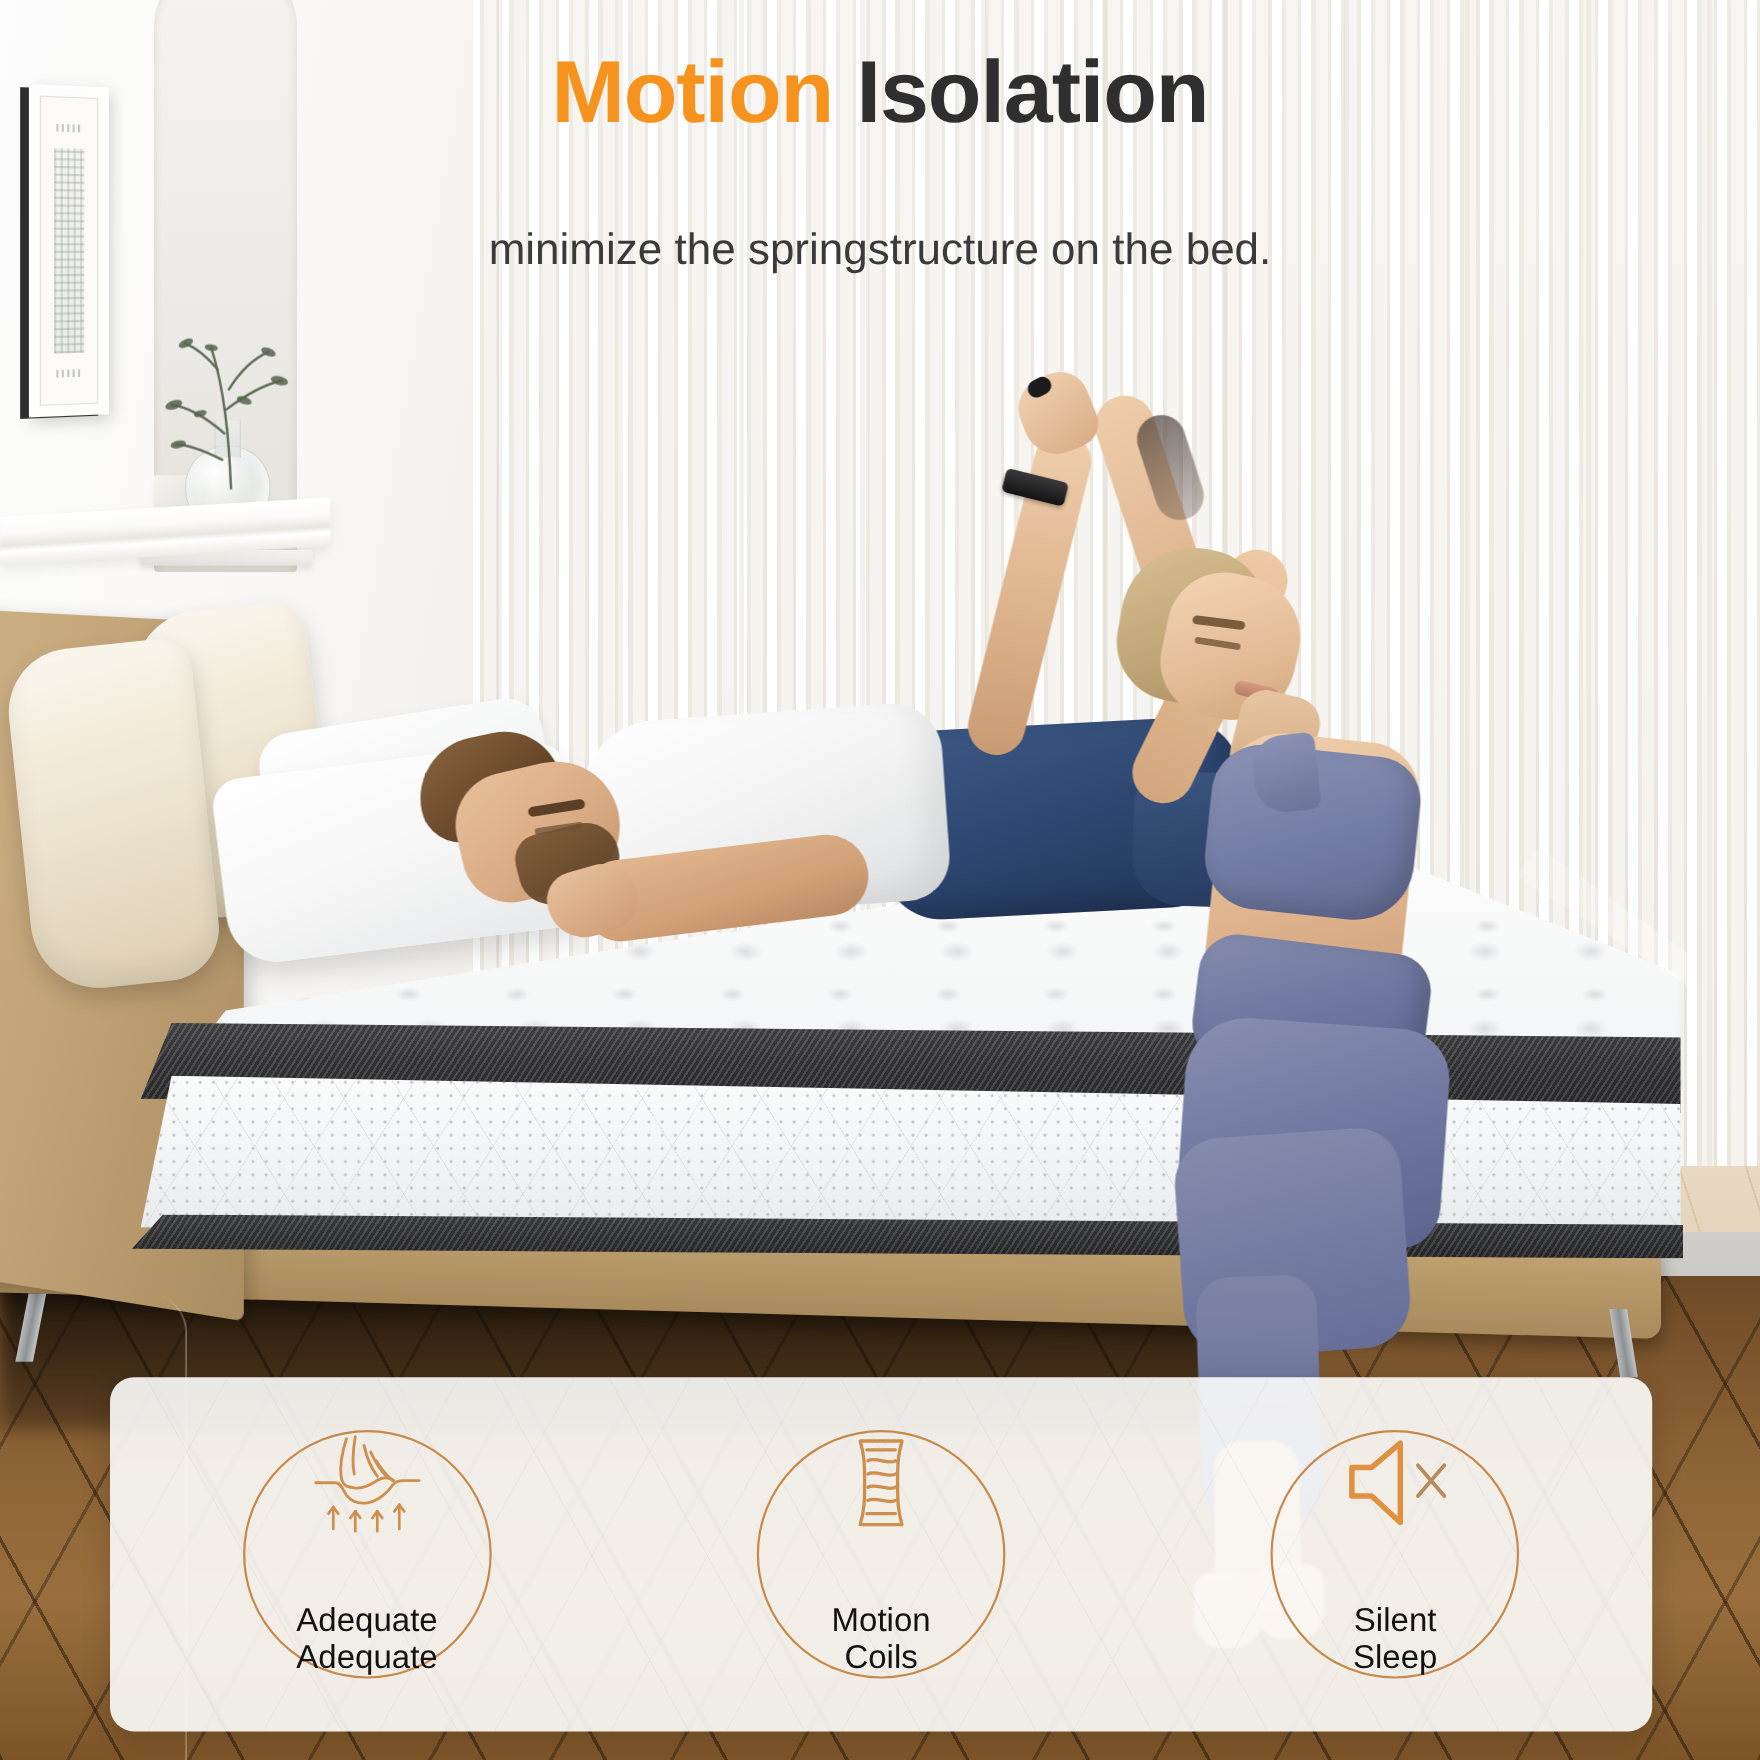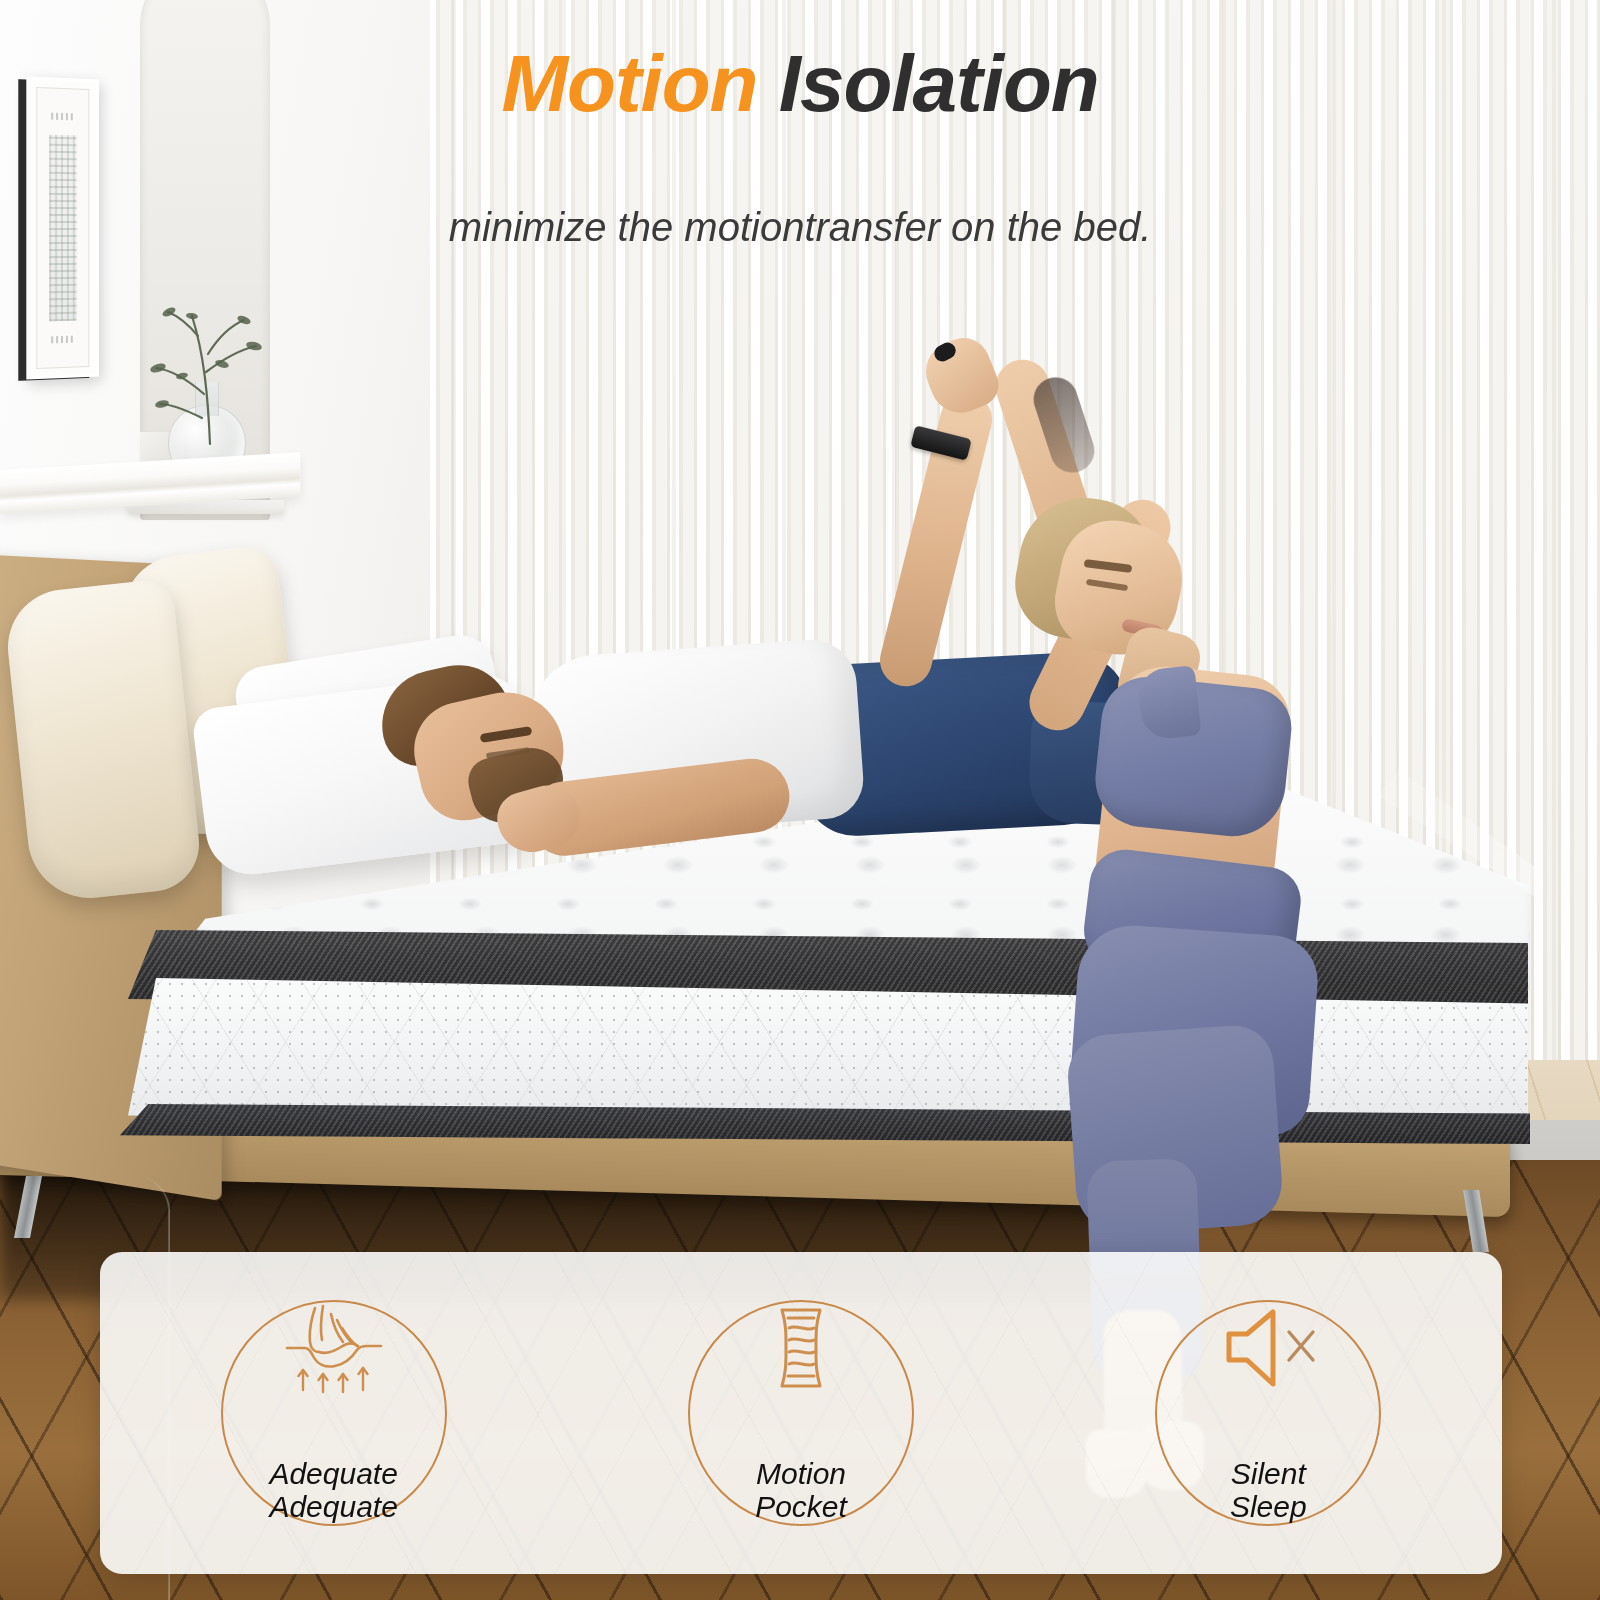--- a/index.html
+++ b/index.html
@@ -5,21 +5,21 @@
 <style>
   * { margin:0; padding:0; box-sizing:border-box; }
   html,body { width:1600px; height:1600px; overflow:hidden; }
   body {
     font-family:"Liberation Sans", sans-serif;
     background:#f2f1ef;
     position:relative;
   }
 
   
-  .scene { position:absolute; inset:0; overflow:hidden;font-style:italic; }
+  .scene { position:absolute; inset:0; overflow:hidden; }
 
   
   .backdrop {
     position:absolute; left:0; top:0; width:1600px; height:1280px;
     background:
       linear-gradient(180deg,#fbfbfa 0%,#f4f3f1 45%,#eceae6 100%);
   }
   
   .curtain {
     position:absolute; left:400px; top:0; width:1200px; height:1140px;
@@ -579,21 +579,21 @@
     <div class="w-foot b"></div>
   </div>
 
   <div class="headline">
     <span class="hl-a">Motion</span>
     <span class="hl-b">Isolation</span>
   </div>
 
   <div class="subline">
     <br>
-    <span>minimize the motiontransfer on the bed.</span>
+    <span>minimize the springstructure on the bed.</span>
   </div>
 
   <div class="panel">
 
     <div class="badge">
       <div class="badge-icon">
         <svg viewBox="0 0 110 92" width="110" height="92">
           <g fill="none" stroke="#CE8F4E" stroke-width="2.6" stroke-linecap="round" stroke-linejoin="round">
             <path d="M36 6 C32 18, 30 30, 31 40 C31.6 46, 35 50, 40 50"></path>
             <path d="M44 4 C42 16, 41 28, 43 38"></path>
@@ -634,21 +634,21 @@
             <path d="M43 26 C50 22, 62 30, 68 26"></path>
             <path d="M43 38 C50 34, 62 42, 68 38"></path>
             <path d="M43 50 C50 46, 62 54, 68 50"></path>
             <path d="M43 62 C50 58, 62 66, 68 62"></path>
             <path d="M42 74 L68 74"></path>
           </g>
         </svg>
       </div>
       <div class="badge-label">
         <span class="ln">Motion</span>
-        <span class="ln">Pocket</span>
+        <span class="ln">Coils</span>
       </div>
     </div>
 
     <div class="badge">
       <div class="badge-icon">
         <svg viewBox="0 0 110 92" width="110" height="92">
           <g fill="none" stroke="#E09140" stroke-width="5" stroke-linejoin="round" stroke-linecap="round">
             <path d="M16 32 L34 32 L60 10 L60 82 L34 58 L16 58 Z"></path>
           </g>
           <g stroke="#B98A5E" stroke-width="3.4" stroke-linecap="round">

